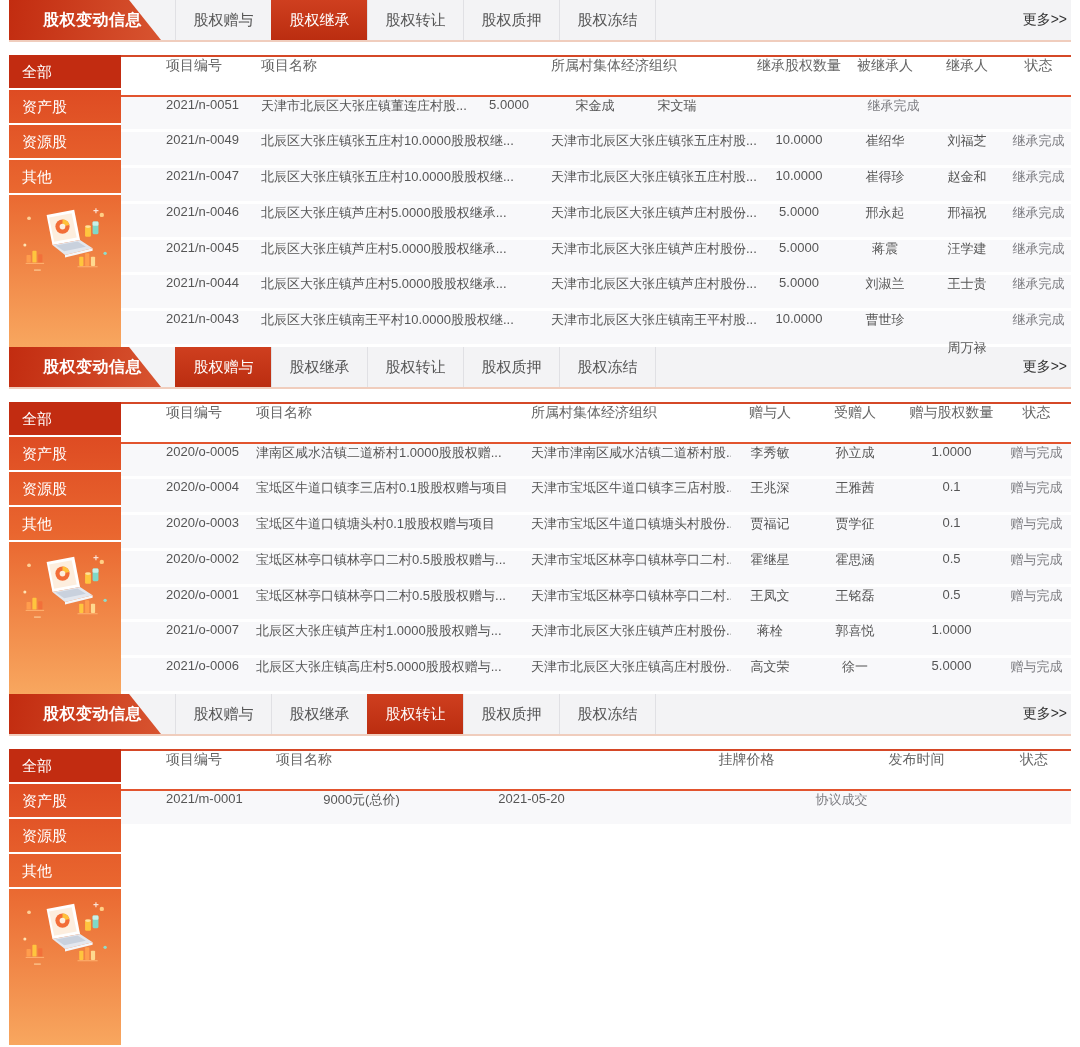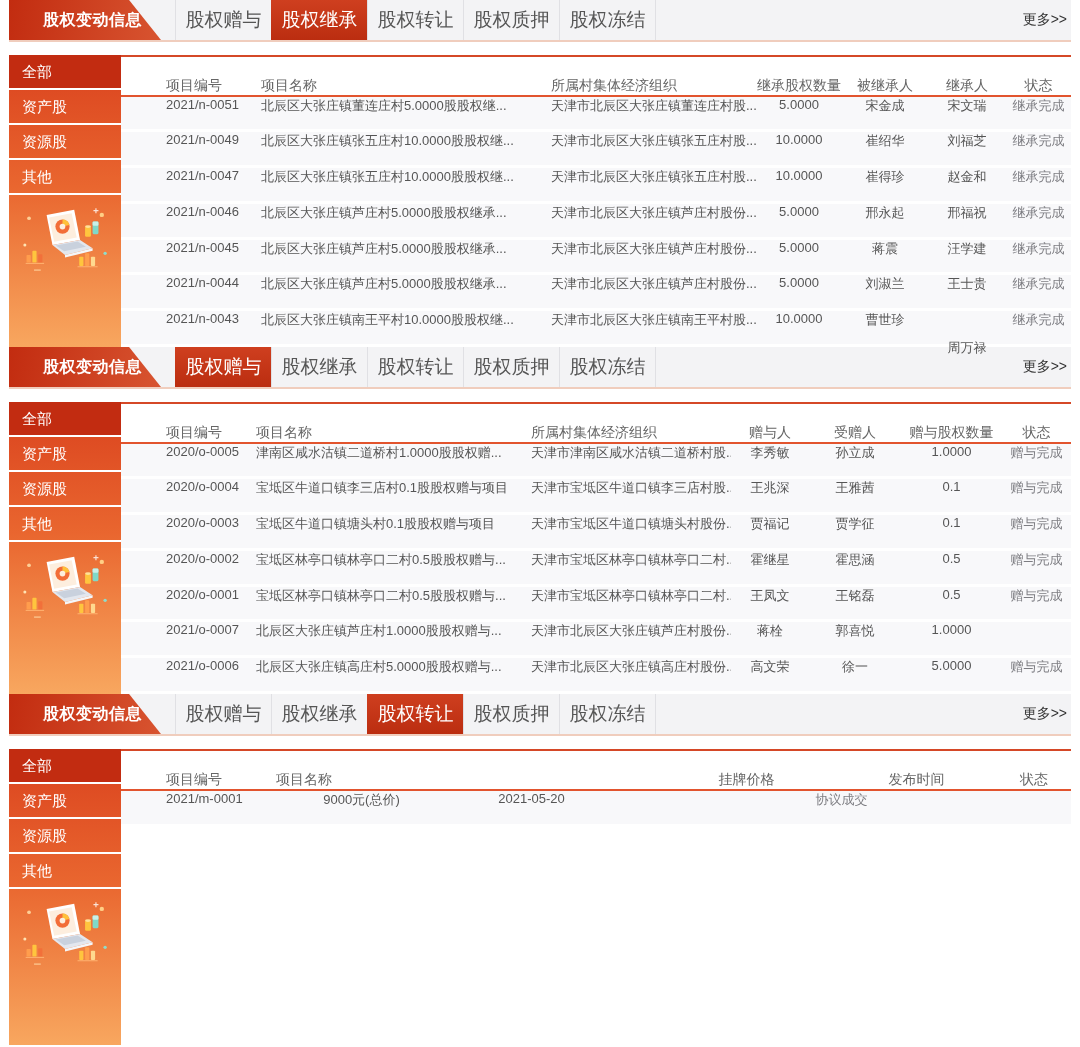--- a/index.html
+++ b/index.html
@@ -7,21 +7,21 @@
   .page{padding:0 9px;}
   section.block{display:block;}
 
   
   .topbar{height:40px;background:#f3f3f5;display:flex;align-items:flex-start;border-bottom:2px solid #f0cdbd;margin-bottom:13px;}
   .ribbon{flex:none;width:152px;box-sizing:border-box;padding-left:34px;line-height:40px;
           color:#fff;font-size:16px;font-weight:bold;letter-spacing:.5px;
           background:linear-gradient(100deg,#c22c10 0%,#d85430 100%);
           clip-path:polygon(0 0,79% 0,100% 100%,0 100%);}
   .tabs{display:flex;margin-left:14px;}
-  .tab{width:95px;text-align:center;line-height:40px;font-size:19px;color:#555;
+  .tab{width:95px;text-align:center;line-height:40px;font-size:15px;color:#555;
        border-left:1px solid #e0e0e4;cursor:pointer;white-space:nowrap;}
   .tab:last-child{border-right:1px solid #e0e0e4;}
   .tab.active{background:linear-gradient(180deg,#cf3f1f 0%,#bb2d10 100%);color:#fff;border-color:transparent;}
   .more{margin-left:auto;align-self:center;font-size:14px;color:#333;text-decoration:none;padding-right:4px;white-space:nowrap;}
 
   
   .panel{display:flex;align-items:stretch;}
   .block:nth-of-type(1) .panel{height:292px;}
   .block:nth-of-type(2) .panel{height:292px;}
   .block:nth-of-type(3) .panel{height:296px;}
@@ -30,21 +30,21 @@
   .sidebar{flex:none;width:112px;display:flex;flex-direction:column;
            background:linear-gradient(180deg,#da421e 0%,#e9662f 45%,#f8a75f 100%);}
   .side-item{height:33px;line-height:33px;padding-left:13px;color:#fff;font-size:15px;
              border-bottom:2px solid #fff;cursor:pointer;}
   .side-item.active{background:#c22c11;}
   .illu{flex:1;overflow:hidden;text-align:center;}
   .illu svg{display:inline-block;margin-top:8px;}
 
   
   .table-area{flex:1;min-width:0;background:#fff;border-top:2px solid #d54827;display:flex;flex-direction:column;}
-  .thead{display:flex;height:38px;align-items:flex-end;color:#666;font-size:14px;border-bottom:2px solid #e2542e;}
+  .thead{display:flex;height:38px;align-items:flex-start;color:#666;font-size:14px;border-bottom:2px solid #e2542e;}
   .th,.td{box-sizing:border-box;white-space:nowrap;overflow:hidden;padding-right:4px;}
   .th.first,.td.first{padding-left:45px;}
   .al-l{text-align:left;} .al-c{text-align:center;}
   .grow{flex:1;}
   .trow{display:flex;height:33px;margin-bottom:3px;align-items:flex-start;background:#f8f8fa;
         font-size:13px;color:#555;cursor:pointer;}
   .trow .td:last-child{color:#7d7d82;}
 </style>
 </head>
 <body>
@@ -104,21 +104,20 @@
             <div class="th al-l first" style="width: 140px;">项目编号</div>
             <div class="th al-l" style="width: 290px;">项目名称</div>
             <div class="th al-l" style="width: 205px;">所属村集体经济组织</div>
             <div class="th al-c" style="width: 90px;">继承股权数量</div>
             <div class="th al-c" style="width: 82px;">被继承人</div>
             <div class="th al-c" style="width: 82px;">继承人</div>
             <div class="th al-c grow">状态</div>
           </div>
           <div class="trow">
             <div class="td al-l first" style="width: 140px;">2021/n-0051</div>
-            <div class="td al-l" style="width: 290px;">北辰区大张庄镇董连庄村5.0000股股权继...</div>
             <div class="td al-l" style="width: 205px;">天津市北辰区大张庄镇董连庄村股...</div>
             <div class="td al-c" style="width: 90px;">5.0000</div>
             <div class="td al-c" style="width: 82px;">宋金成</div>
             <div class="td al-c" style="width: 82px;">宋文瑞</div>
             <div class="td al-c grow">继承完成</div>
           </div>
           <div class="trow">
             <div class="td al-l first" style="width: 140px;">2021/n-0049</div>
             <div class="td al-l" style="width: 290px;">北辰区大张庄镇张五庄村10.0000股股权继...</div>
             <div class="td al-l" style="width: 205px;">天津市北辰区大张庄镇张五庄村股...</div>

